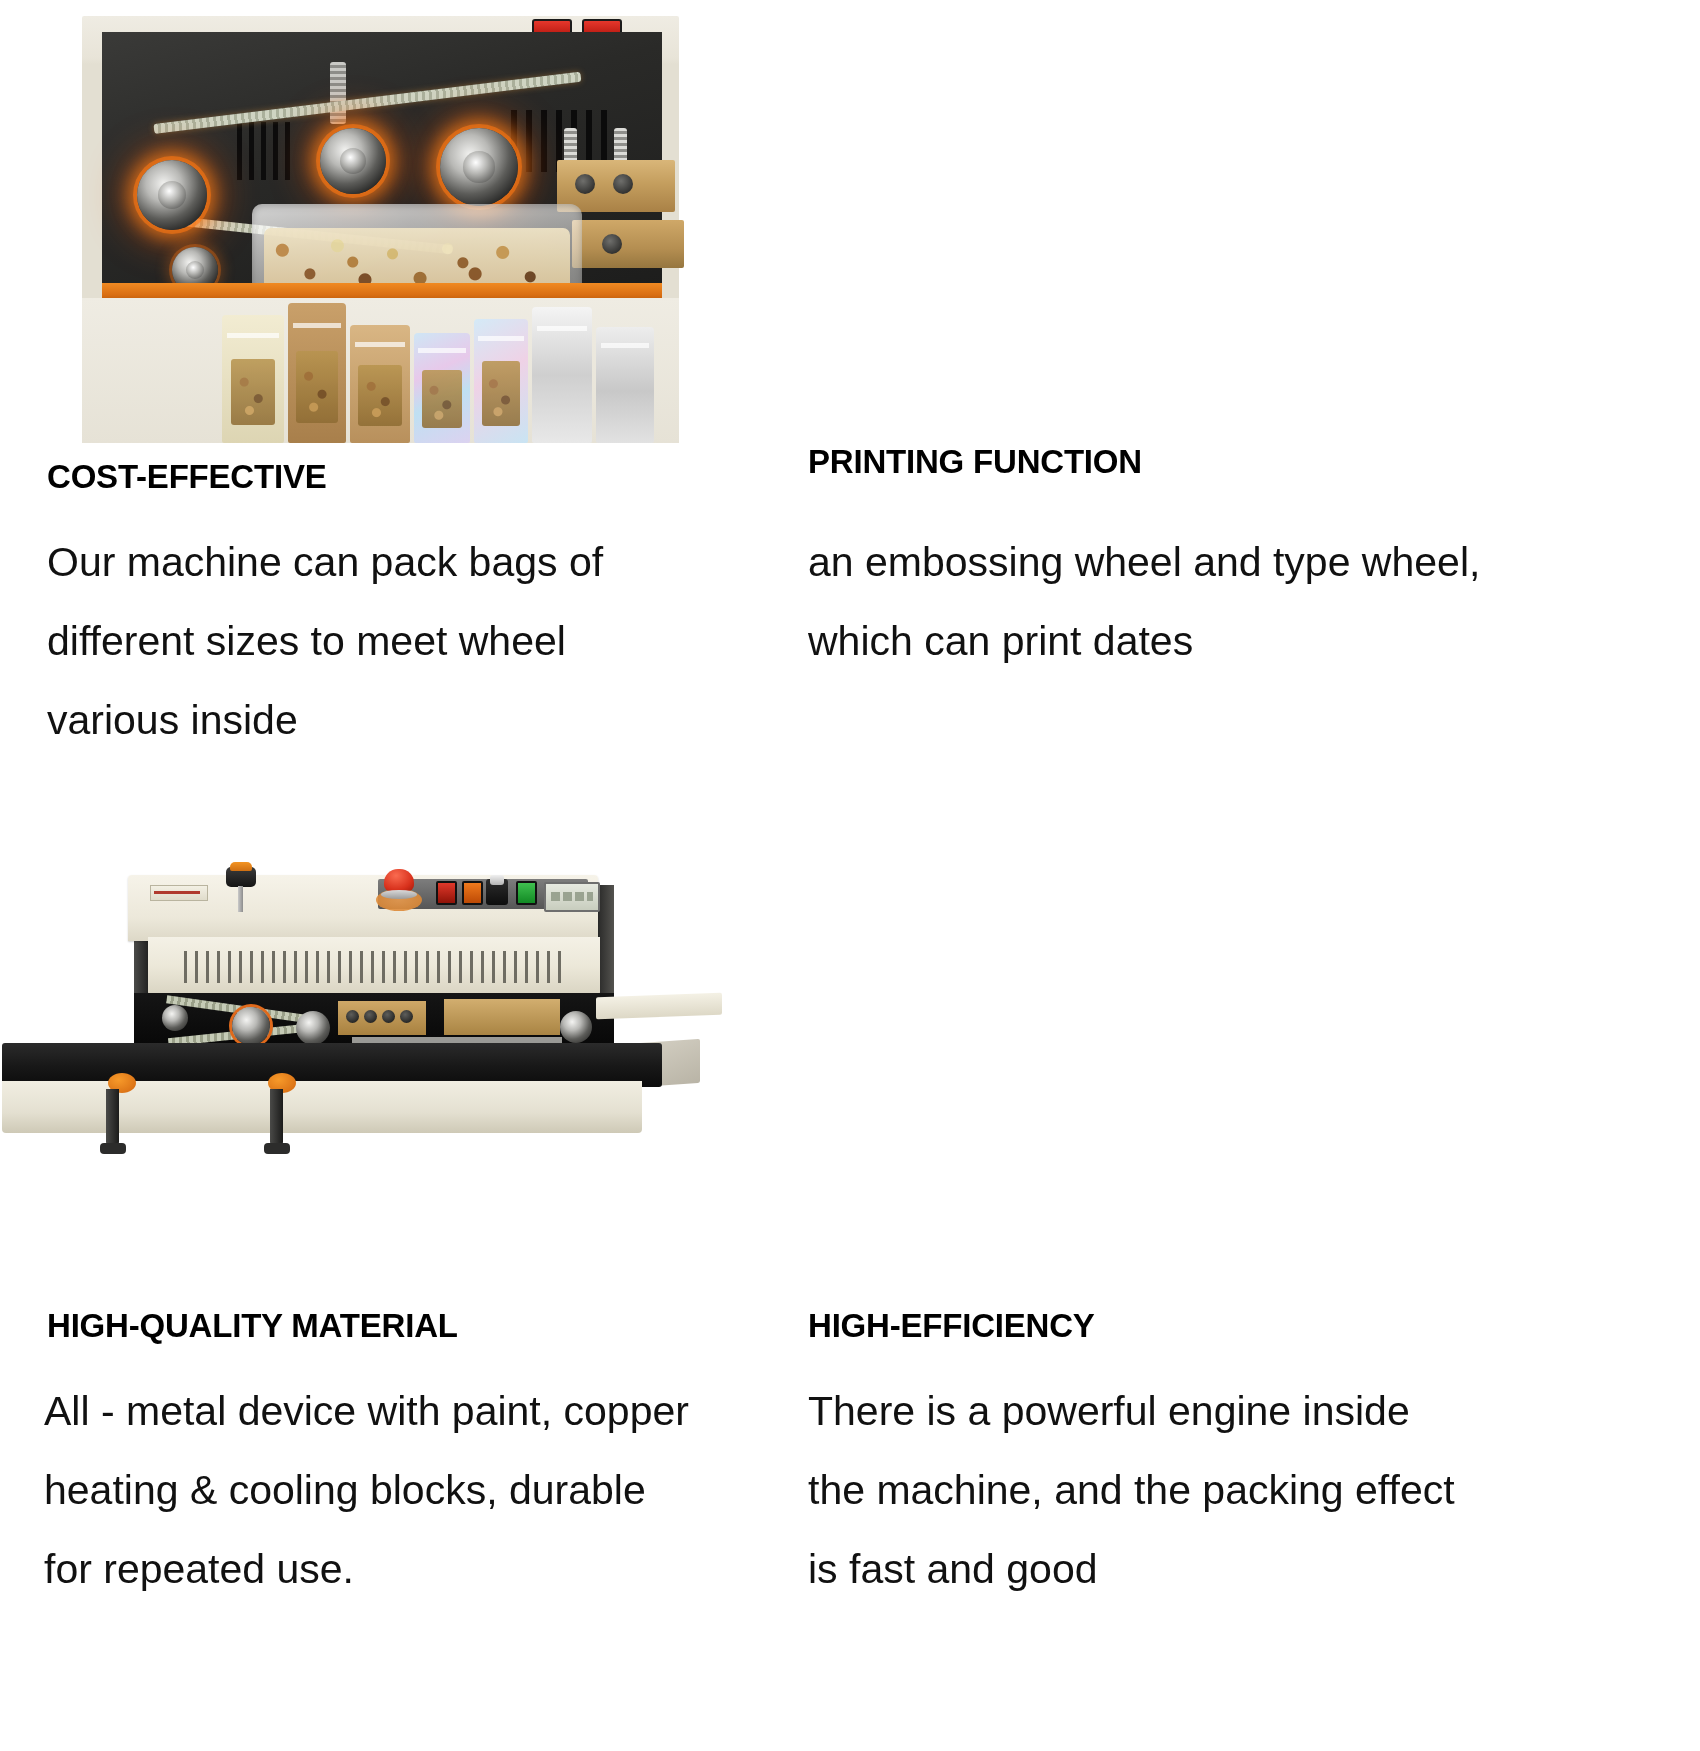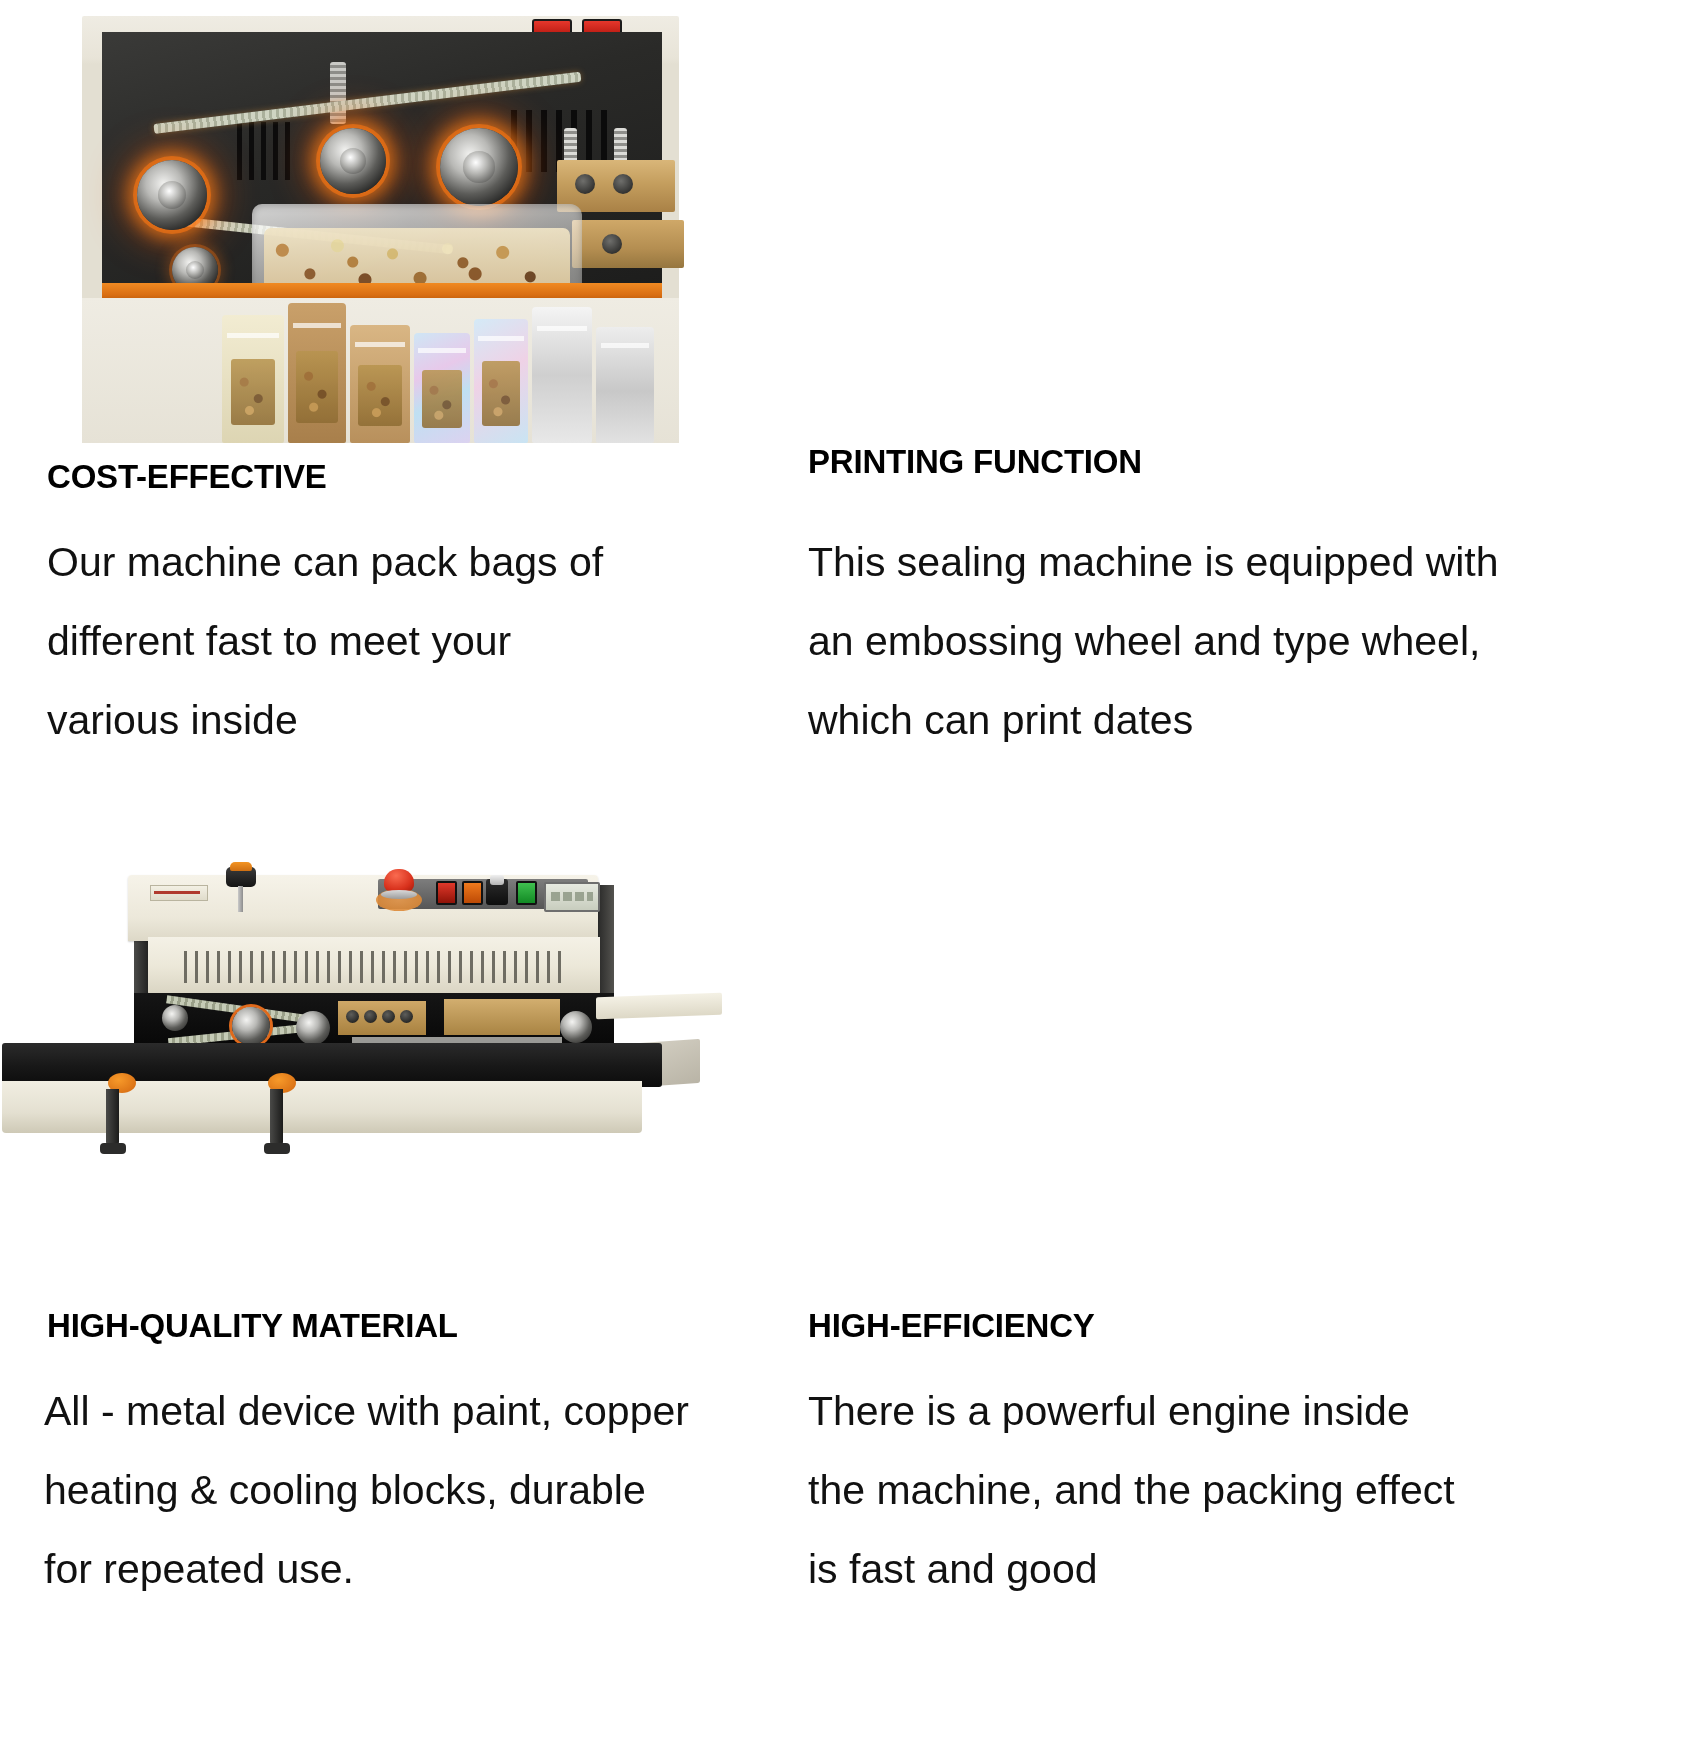--- a/index.html
+++ b/index.html
@@ -261,31 +261,30 @@
         <div class="pouch pch-silver2">
             <div class="zip"></div>
           </div>
       </div>
     </div>
 
     <div class="feat-title" style="position:absolute;left:47px;top:458px;">COST-EFFECTIVE</div>
 
     <div class="feat-body" style="position:absolute;left:47px;top:523px;">
       <div>Our machine can pack bags of</div>
-      <div>different fast to meet your</div>
+      <div>different sizes to meet wheel</div>
       <div>various inside</div>
     </div>
   </div>
 
   <div class="cell">
 
     <div class="feat-title" style="position:absolute;left:15px;top:443px;">PRINTING FUNCTION</div>
 
     <div class="feat-body" style="position:absolute;left:15px;top:523px;">
-      <div>This sealing machine is equipped with</div>
       <div>an embossing wheel and type wheel,</div>
       <div>which can print dates</div>
     </div>
   </div>
 
   <div class="cell">
 
     <div class="img-bl">
       <div class="bl-sidewall-l"></div>
       <div class="bl-sidewall-r"></div>

